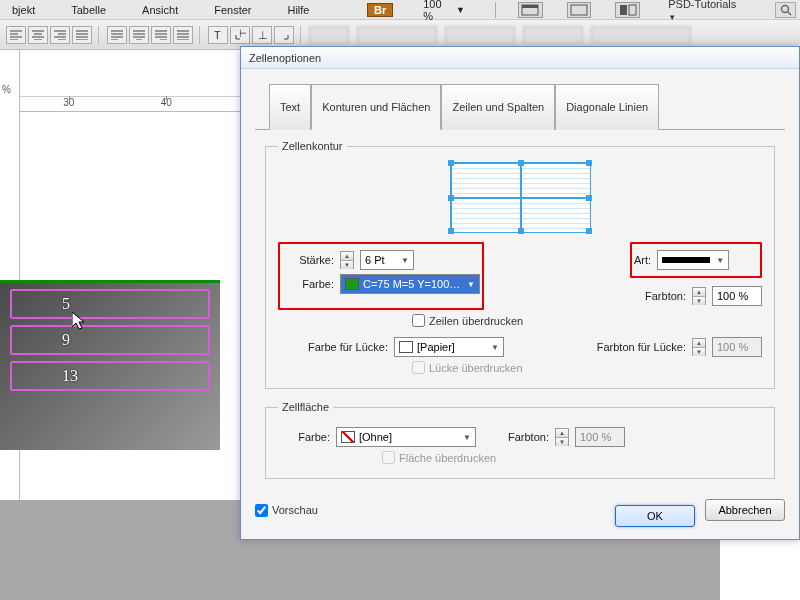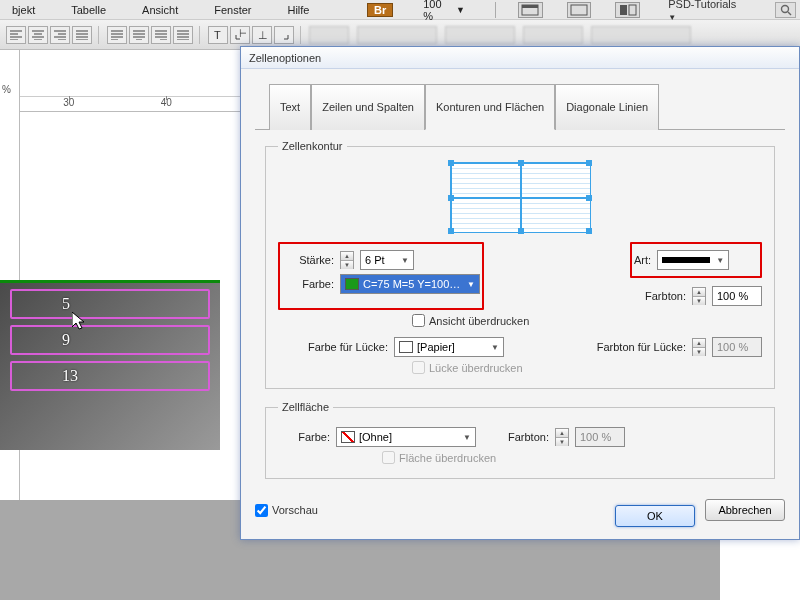--- a/index.html
+++ b/index.html
@@ -256,22 +256,22 @@
     <polygon points="0,0 0,15 4,11 7,17 10,16 7,10 12,10" fill="#fff" stroke="#000" stroke-width="1"></polygon>
   </svg>
 
 <div class="grey-below"></div>
 
 <div class="dialog">
   <div class="titlebar">Zellenoptionen</div>
 
   <div class="tabstrip">
     <div class="tab">Text</div>
+    <div class="tab active">Konturen und Flächen</div>
     <div class="tab">Zeilen und Spalten</div>
-    <div class="tab active">Konturen und Flächen</div>
     <div class="tab">Diagonale Linien</div>
   </div>
   <div class="tab-panel-border"></div>
 
   <div class="panel-body">
     <fieldset>
       <legend>Zellenkontur</legend>
 
       <div class="preview-table">
         <div class="cell c1"></div>
@@ -328,21 +328,21 @@
                 <div>▼</div>
               </div>
             <input type="text" class="field" style="width: 50px;" value="100 %">
           </div>
         </div>
       </div>
 
       <div class="form-row" style="margin-left:134px;">
         <label class="chk">
             <input type="checkbox" style=""> 
-            <span>Ansicht überdrucken</span>
+            <span>Zeilen überdrucken</span>
           </label>
       </div>
 
       <div class="form-row" style="margin-top:10px;">
         <span class="lbl w110">Farbe für Lücke:</span>
         <div class="combo" style="width:110px;">
           <span class="swatch" style="background:#fff;"></span>
           <span>[Papier]</span>
           <span class="chev">▼</span>
         </div>

